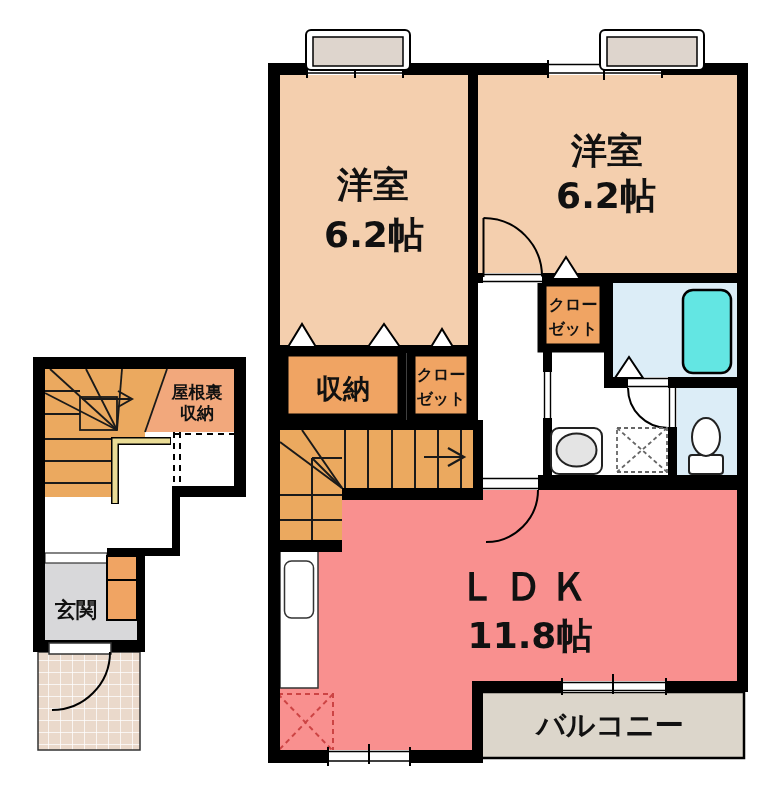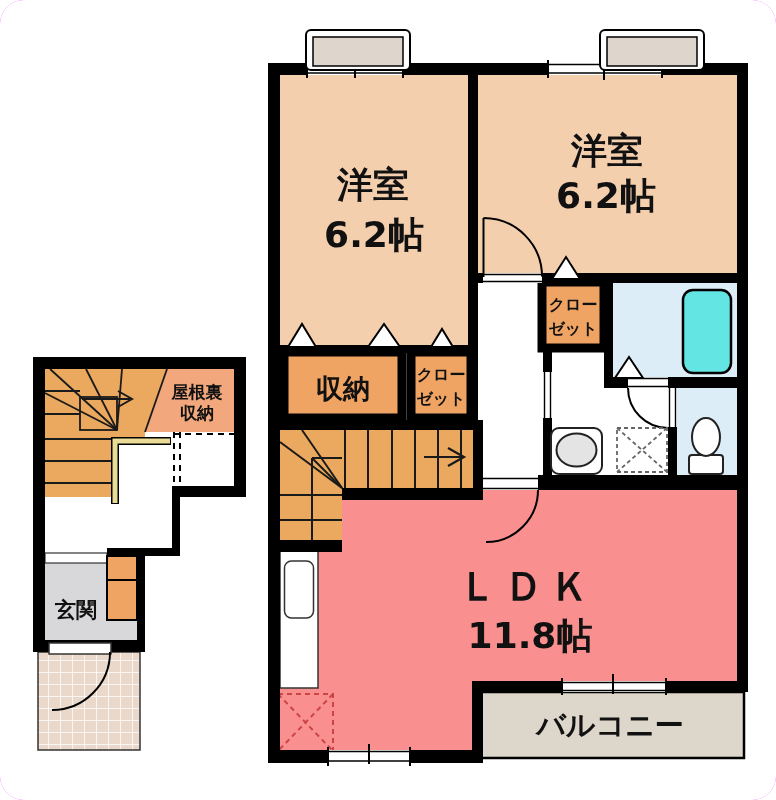--- a/index.html
+++ b/index.html
@@ -1,16 +1,16 @@
 <!DOCTYPE html>
 <html><head>
 <meta charset="utf-8">
 <style>
   html,body{margin:0;padding:0;background:#ffffff;}
-  .page{width:776px;height:800px;position:relative;background:#d946ef;overflow:hidden;border-radius:24px;}
+  .page{width:776px;height:800px;position:relative;background:#d946ef;overflow:hidden;}
   svg{display:block;}
   text{font-family:"DejaVu Sans","Liberation Sans",sans-serif;font-weight:bold;fill:#111;}
 </style>
 </head>
 <body>
 
 <div class="page">
 <svg width="776" height="800" viewBox="0 0 776 800">
 
   <rect x="0" y="0" width="776" height="800" fill="#ffffff"></rect>

